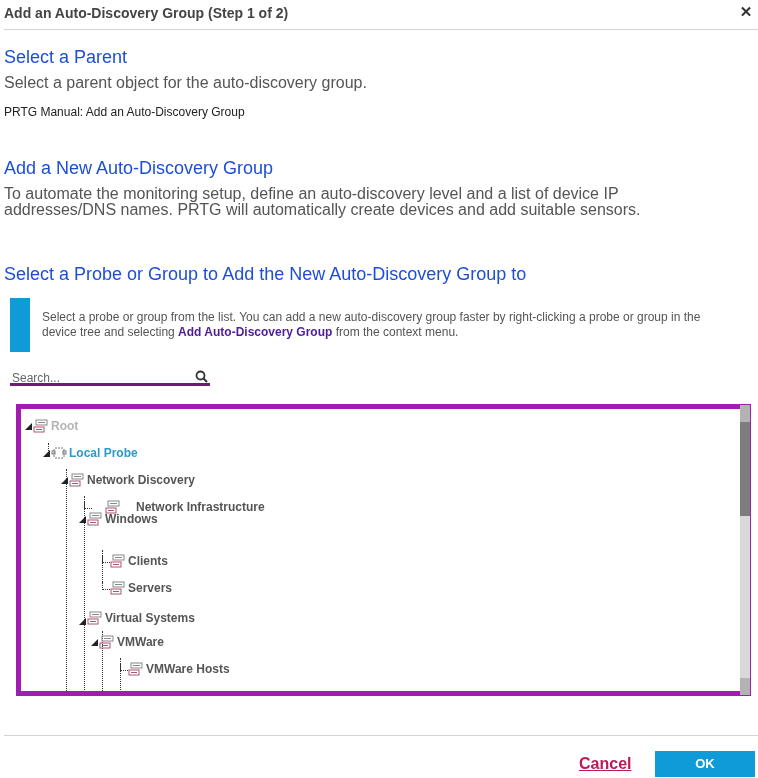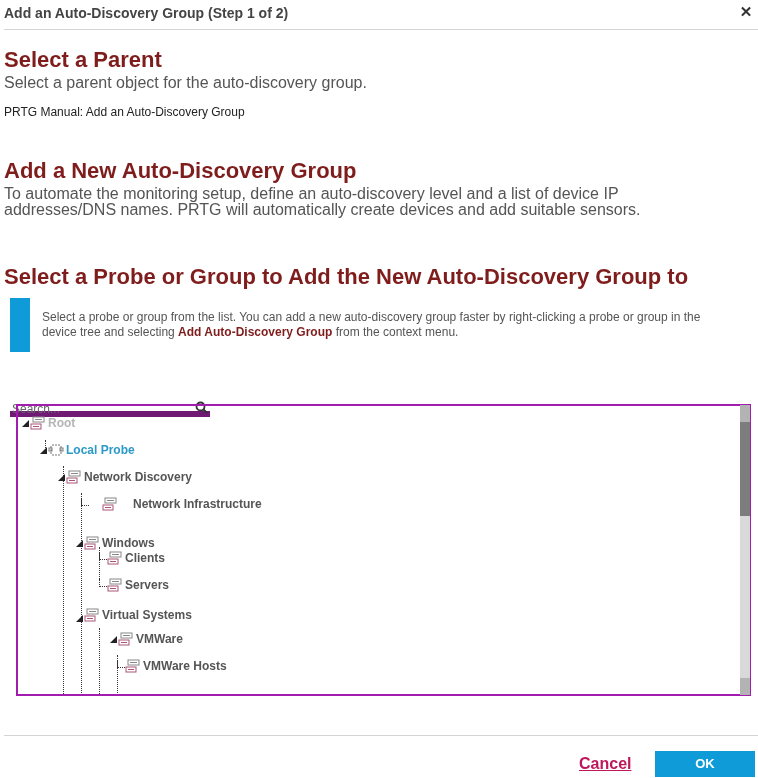--- a/index.html
+++ b/index.html
@@ -13,51 +13,51 @@
     .close-btn {
       position: absolute; right: 4px; top: 3px;
       width: 16px; height: 18px; font-size: 15px; font-weight: bold; color: #333;
       text-align: center; cursor: pointer; line-height: 18px;
     }
     .header-rule {
       position: absolute; left: 4px; right: 0; top: 29px; height: 1px; background: #d4d4d4;
     }
     .section-title {
       position: absolute; left: 4px;
-      font-size: 22px; color: #7f1d1d; font-weight: bold;
+      font-size: 18px; color: #1d4ed8; font-weight: normal;
     }
     .section-text {
       position: absolute; left: 4px; font-size: 16px; color: #555; line-height: 16px;
     }
     .manual-link {
       position: absolute; left: 4px; top: 105px; font-size: 12px; color: #222; cursor: pointer;
     }
 
     .info-box { position: absolute; left: 10px; top: 298px; width: 730px; height: 54px; }
     .info-bar { position: absolute; left: 0; top: 0; width: 20px; height: 54px; background: #0f9bd7; }
     .info-text {
       position: absolute; left: 32px; top: 12px; width: 690px;
       font-size: 12px; color: #555; line-height: 15px;
     }
-    .info-text b { color: #7f1d1d; }
+    .info-text b { color: #4c1d95; }
 
     .search-wrap {
-      position: absolute; left: 10px; top: 399px; width: 200px; height: 18px;
-      border-bottom: 6px solid #701a75;
+      position: absolute; left: 10px; top: 368px; width: 200px; height: 18px;
+      border-bottom: 3px solid #701a75;
     }
     .search-input {
       width: 175px; height: 17px; border: none; outline: none; background: transparent;
       font-family: "Liberation Sans", sans-serif; font-size: 12px; color: #555; padding-left: 2px;
     }
     .search-input::placeholder { color: #666; }
     .search-icon { position: absolute; right: 2px; top: 2px; width: 13px; height: 13px; cursor: pointer; }
 
     .tree-box {
       position: absolute; left: 16px; top: 404px; width: 735px; height: 292px;
-      border: 2px solid #a21caf; overflow: hidden; padding-left: 16px;
+      border: 5px solid #a21caf; overflow: hidden; padding-left: 16px;
     }
     .tree-clip { position: absolute; left: 0; top: 0; width: 722px; height: 290px; overflow: hidden; }
     .tree-row {
       position: absolute; height: 20px; display: flex; align-items: center;
       font-size: 12px; font-weight: bold; color: #555; white-space: nowrap; cursor: pointer;
     }
     .tree-row .label { margin-left: 2px; }
     .tree-row.disabled .label { color: #b5b5b5; }
     .tree-row.probe .label { color: #2c9ac8; text-align: right; }
     .expander { width: 7px; height: 7px; margin-right: 1px; }
@@ -164,21 +164,21 @@
       <div class="leaf-conn"></div>
       <svg class="node-icon" viewBox="0 0 16 14">
           <rect x="3" y="1" width="11" height="5" fill="none" stroke="#888"></rect>
           <line x1="5" y1="3.5" x2="12" y2="3.5" stroke="#888"></line>
           <rect x="1" y="8" width="10" height="5" fill="none" stroke="#a57"></rect>
           <line x1="3" y1="10.5" x2="9" y2="10.5" stroke="#a57"></line>
         </svg>
       <span class="label">Network Infrastructure</span>
     </div>
 
-    <div class="tree-row" style="left:58px; top:127px;justify-content:space-between;">
+    <div class="tree-row" style="left:58px; top:100px;justify-content:space-between;">
       <svg class="expander" viewBox="0 0 7 7">
           <polygon points="7,0 7,7 0,7" fill="#222"></polygon>
         </svg>
       <svg class="node-icon" viewBox="0 0 16 14">
           <rect x="3" y="1" width="11" height="5" fill="none" stroke="#888"></rect>
           <line x1="5" y1="3.5" x2="12" y2="3.5" stroke="#888"></line>
           <rect x="1" y="8" width="10" height="5" fill="none" stroke="#a57"></rect>
           <line x1="3" y1="10.5" x2="9" y2="10.5" stroke="#a57"></line>
         </svg>
       <span class="label">Windows</span>
@@ -212,21 +212,21 @@
         </svg>
       <svg class="node-icon" viewBox="0 0 16 14">
           <rect x="3" y="1" width="11" height="5" fill="none" stroke="#888"></rect>
           <line x1="5" y1="3.5" x2="12" y2="3.5" stroke="#888"></line>
           <rect x="1" y="8" width="10" height="5" fill="none" stroke="#a57"></rect>
           <line x1="3" y1="10.5" x2="9" y2="10.5" stroke="#a57"></line>
         </svg>
       <span class="label">Virtual Systems</span>
     </div>
 
-    <div class="tree-row" style="left:92px; top:223px;">
+    <div class="tree-row" style="left:70px; top:223px;">
       <svg class="expander" viewBox="0 0 7 7">
           <polygon points="7,0 7,7 0,7" fill="#222"></polygon>
         </svg>
       <svg class="node-icon" viewBox="0 0 16 14">
           <rect x="3" y="1" width="11" height="5" fill="none" stroke="#888"></rect>
           <line x1="5" y1="3.5" x2="12" y2="3.5" stroke="#888"></line>
           <rect x="1" y="8" width="10" height="5" fill="none" stroke="#a57"></rect>
           <line x1="3" y1="10.5" x2="9" y2="10.5" stroke="#a57"></line>
         </svg>
       <span class="label">VMWare</span>

